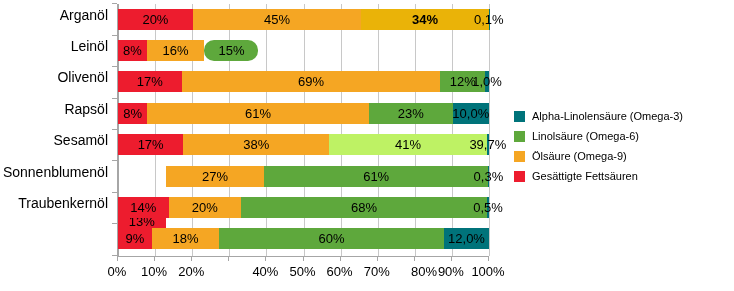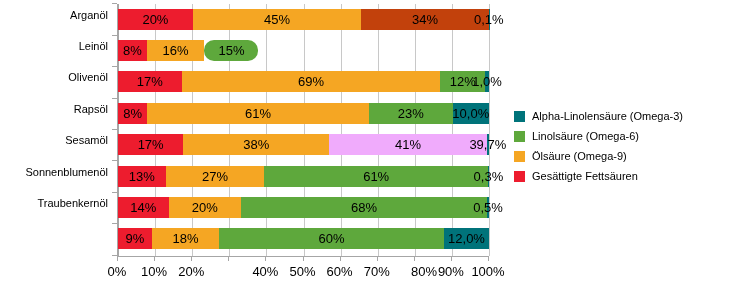--- a/index.html
+++ b/index.html
@@ -27,21 +27,21 @@
     left: 0;
     top: 0;
     width: 113px;
     height: 256px;
   }
   .cat-label {
     position: absolute;
     right: 5px;
     height: 21px;
     line-height: 21px;
-    font-size: 11px;
+    font-size: 14px;
     white-space: nowrap;
     text-align: right;
     color: #000;
   }
 
   
   .plot {
     position: absolute;
     left: 117px;
     top: 4px;
@@ -206,21 +206,21 @@
         <div class="gridline" style="left: 371px;"></div>
       </div>
     <div class="rows">
         <div class="bar-row" style="top: 4.5px; height: 21px;">
           <div class="seg" style="width: 74.8739px; background: rgb(237, 28, 46);">
             <span class="seg-label">20%</span>
           </div>
           <div class="seg" style="width: 168.466px; background: rgb(245, 166, 35);">
             <span class="seg-label">45%</span>
           </div>
-          <div class="seg" style="width: 127.286px; background: #c2410c;">
+          <div class="seg" style="width: 127.286px; background: #eab308; font-weight: bold;">
             <span class="seg-label">34%</span>
           </div>
           <div class="seg" style="width: 0.374369px; background: rgb(0, 115, 122);">
             <span class="seg-label">0,1%</span>
           </div>
         </div>
         <div class="bar-row" style="top: 35.9px; height: 21px;">
           <div class="seg" style="width: 28.8155px; background: rgb(237, 28, 46);">
             <span class="seg-label">8%</span>
           </div>
@@ -259,29 +259,29 @@
             <span class="seg-label">10,0%</span>
           </div>
         </div>
         <div class="bar-row" style="top: 130.1px; height: 21px;">
           <div class="seg" style="width: 65.2899px; background: rgb(237, 28, 46);">
             <span class="seg-label">17%</span>
           </div>
           <div class="seg" style="width: 145.942px; background: rgb(245, 166, 35);">
             <span class="seg-label">38%</span>
           </div>
-          <div class="seg" style="width: 157.464px; background: #f0abfc;">
+          <div class="seg" style="width: 157.464px; background: #bef264;">
             <span class="seg-label">41%</span>
           </div>
           <div class="seg" style="width: 2.30435px; background: rgb(0, 115, 122);">
             <span class="seg-label">39,7%</span>
           </div>
         </div>
         <div class="bar-row" style="top: 161.5px; height: 21px;">
-          <div class="seg" style="width: 47.6111px; background: rgb(237, 28, 46);">
+          <div class="seg" style="width: 47.6111px; background: rgb(237, 28, 46); margin-top: 45px;">
             <span class="seg-label">13%</span>
           </div>
           <div class="seg" style="width: 98.8845px; background: rgb(245, 166, 35);">
             <span class="seg-label">27%</span>
           </div>
           <div class="seg" style="width: 223.406px; background: rgb(94, 168, 60);">
             <span class="seg-label">61%</span>
           </div>
           <div class="seg" style="width: 1.09872px; background: rgb(0, 115, 122);">
             <span class="seg-label">0,3%</span>

